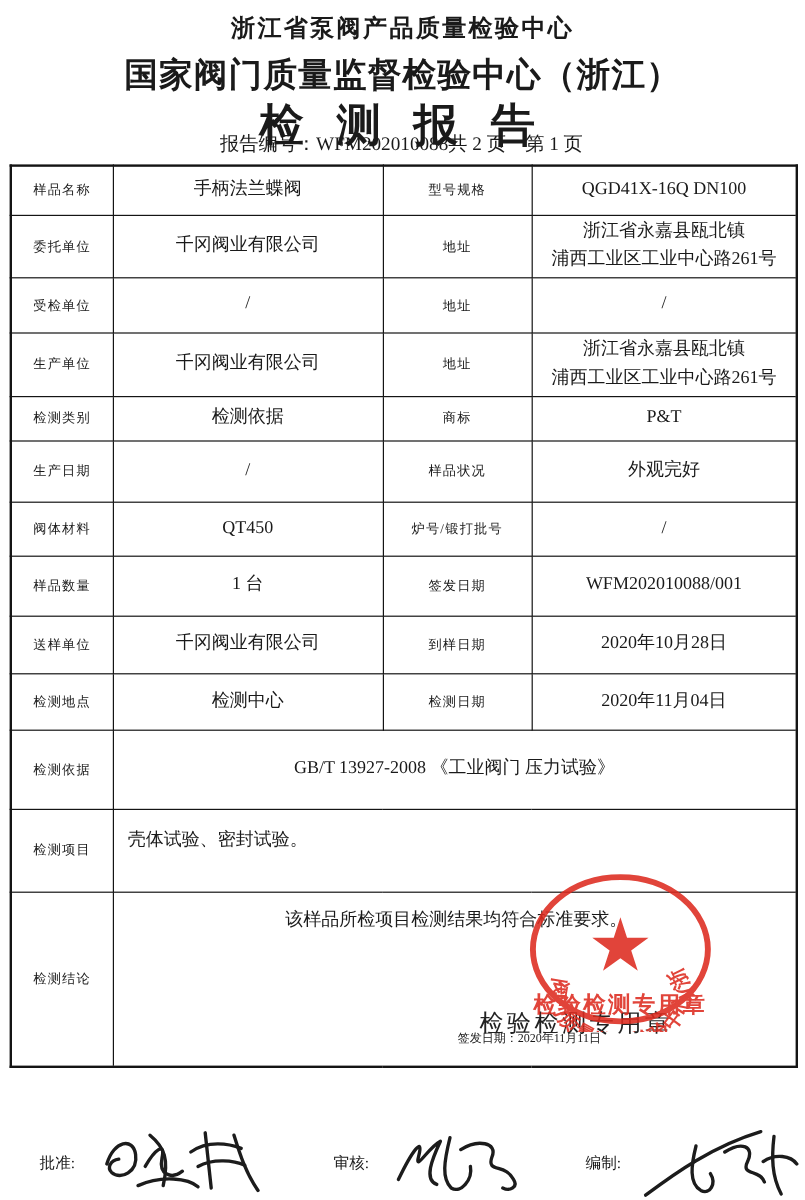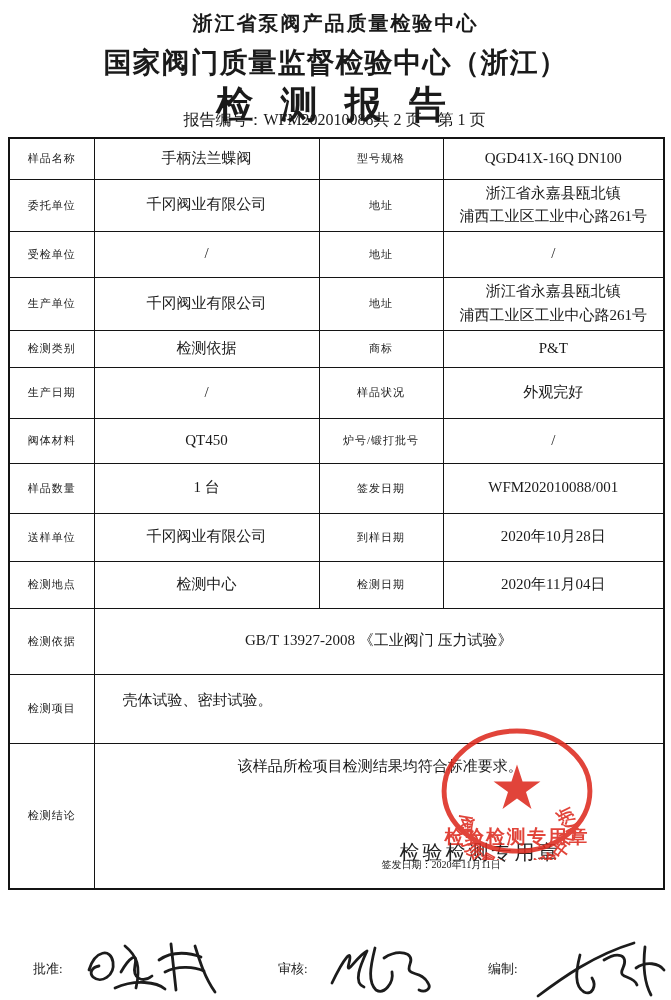--- a/index.html
+++ b/index.html
@@ -19,21 +19,21 @@
   table.report { position:absolute; top:137px; left:8px; width:655px;
           border-collapse:collapse; table-layout:fixed;
           border:2.5px solid #141414; }
   td { border:1.5px solid #141414; overflow:visible; }
   td.lbl { font-size:11px; text-align:center; letter-spacing:1px; padding:0 2px; }
   td.val { font-size:15px; text-align:center; white-space:pre-line; line-height:1.55; padding:0 4px; }
   tr.r1{height:41px} tr.r2{height:52px} tr.r3{height:46px} tr.r4{height:53px}
   tr.r5{height:37px} tr.r6{height:51px} tr.r7{height:45px} tr.r8{height:50px}
   tr.r9{height:48px} tr.r10{height:47px} tr.r11{height:66px} tr.r12{height:69px}
   tr.r13{height:146px} tr.r14{height:50px}
-  td.left-top { text-align:left; vertical-align:top; padding:14px 8px 0 28px; white-space:normal; }
+  td.left-top { text-align:left; vertical-align:top; padding:14px 8px 0 12px; white-space:normal; }
 
   td.concl { position:relative; vertical-align:top; text-align:center; padding:0; }
   .concl-text { padding:13px 8px 0 11px; font-size:15px; }
   .stamp-caption { position:absolute; left:305px; top:95px; font-size:20px;
                    letter-spacing:3px; color:#222; z-index:1; white-space:nowrap; }
   .sign-date { position:absolute; left:287px; top:114px; font-size:10px; z-index:3; white-space:nowrap; }
   .stamp { position:absolute; left:343px; top:-18px; z-index:2; opacity:0.88; }
 
   .sig-row { position:absolute; top:938px; left:0; width:671px; height:62px; }
   .sig-group { position:absolute; top:0; height:62px; }

